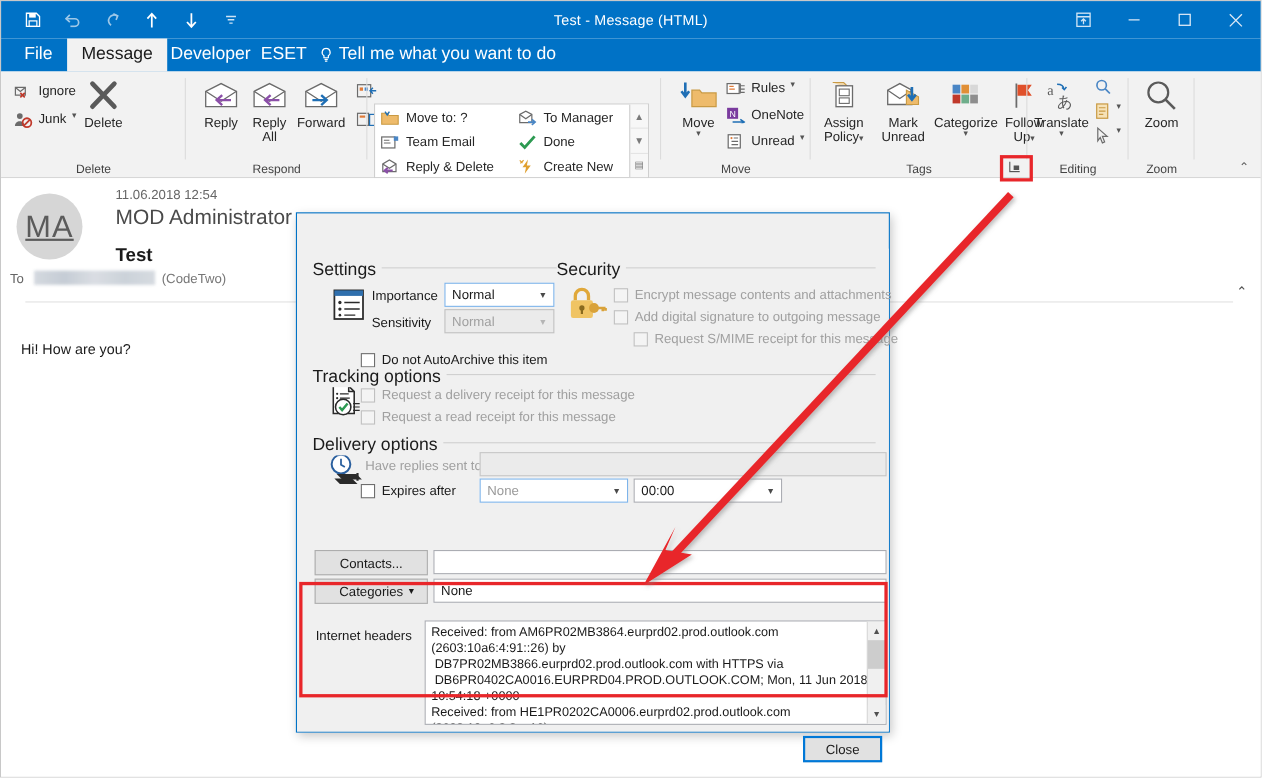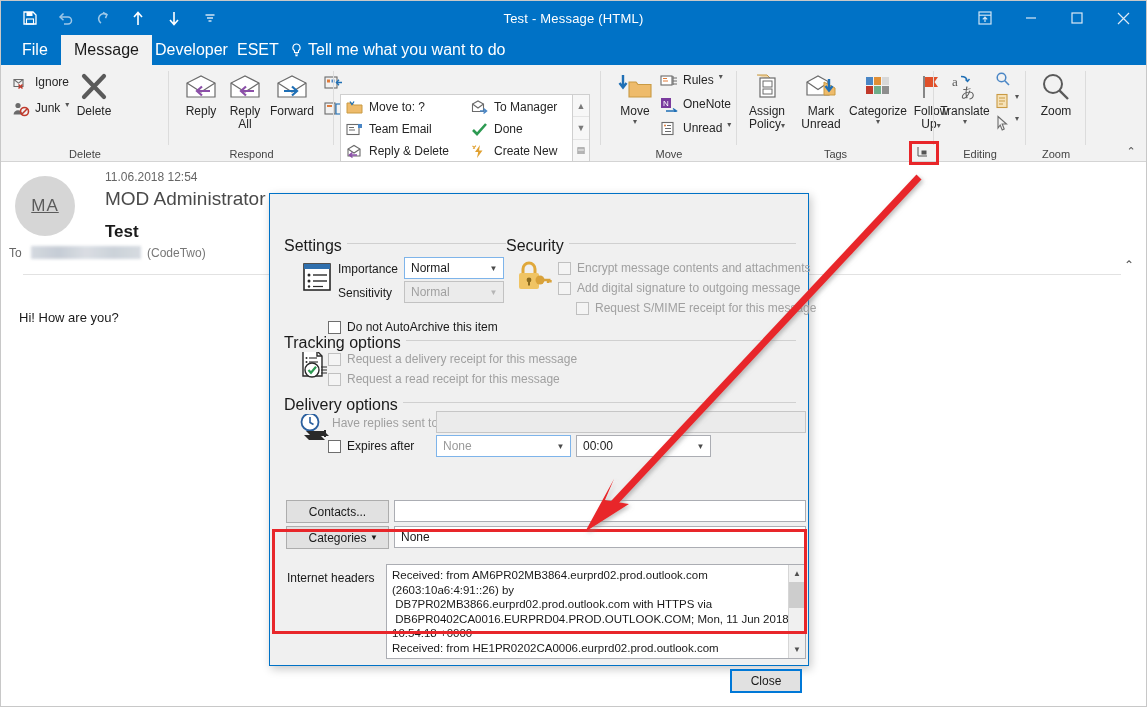--- a/index.html
+++ b/index.html
@@ -89,21 +89,21 @@
   .qsscroll div + div { border-top: 1px solid #e4e4e4; }
   .collapse-ribbon {
     position: absolute; right: 6px; bottom: 1px; width: 18px; height: 18px;
     display: flex; align-items: center; justify-content: center; color: #555; font-size: 11px;
   }
 
   
   .msgarea { position: absolute; left: 0; top: 161px; width: 1145px; height: 544px; background: #fff; }
   .avatar {
     position: absolute; left: 14px; top: 14px; width: 60px; height: 60px; border-radius: 50%;
-    background: #d6d6d6; color: #5b5b5b; font-size: 17px;
+    background: #d6d6d6; color: #5b5b5b; font-size: 28px;
     display: flex; align-items: center; justify-content: center; letter-spacing: 1px; text-decoration: underline;
   }
   .m-date { position: absolute; left: 104px; top: 8px; font-size: 12px; color: #666; }
   .m-from { position: absolute; left: 104px; top: 26px; font-size: 19px; color: #4a4a4a; white-space: nowrap; }
   .m-subject { position: absolute; left: 104px; top: 60px; font-size: 17px; font-weight: bold; color: #1a1a1a; }
   .m-tolabel { position: absolute; left: 8px; top: 84px; font-size: 12px; color: #666; }
   .m-redacted {
     position: absolute; left: 30px; top: 84px; width: 110px; height: 13px;
     background: linear-gradient(90deg,#d2d7de,#c3cad3,#d8dce2,#c9d0d8,#d4d9df);
     filter: blur(1.6px); opacity: .95;

